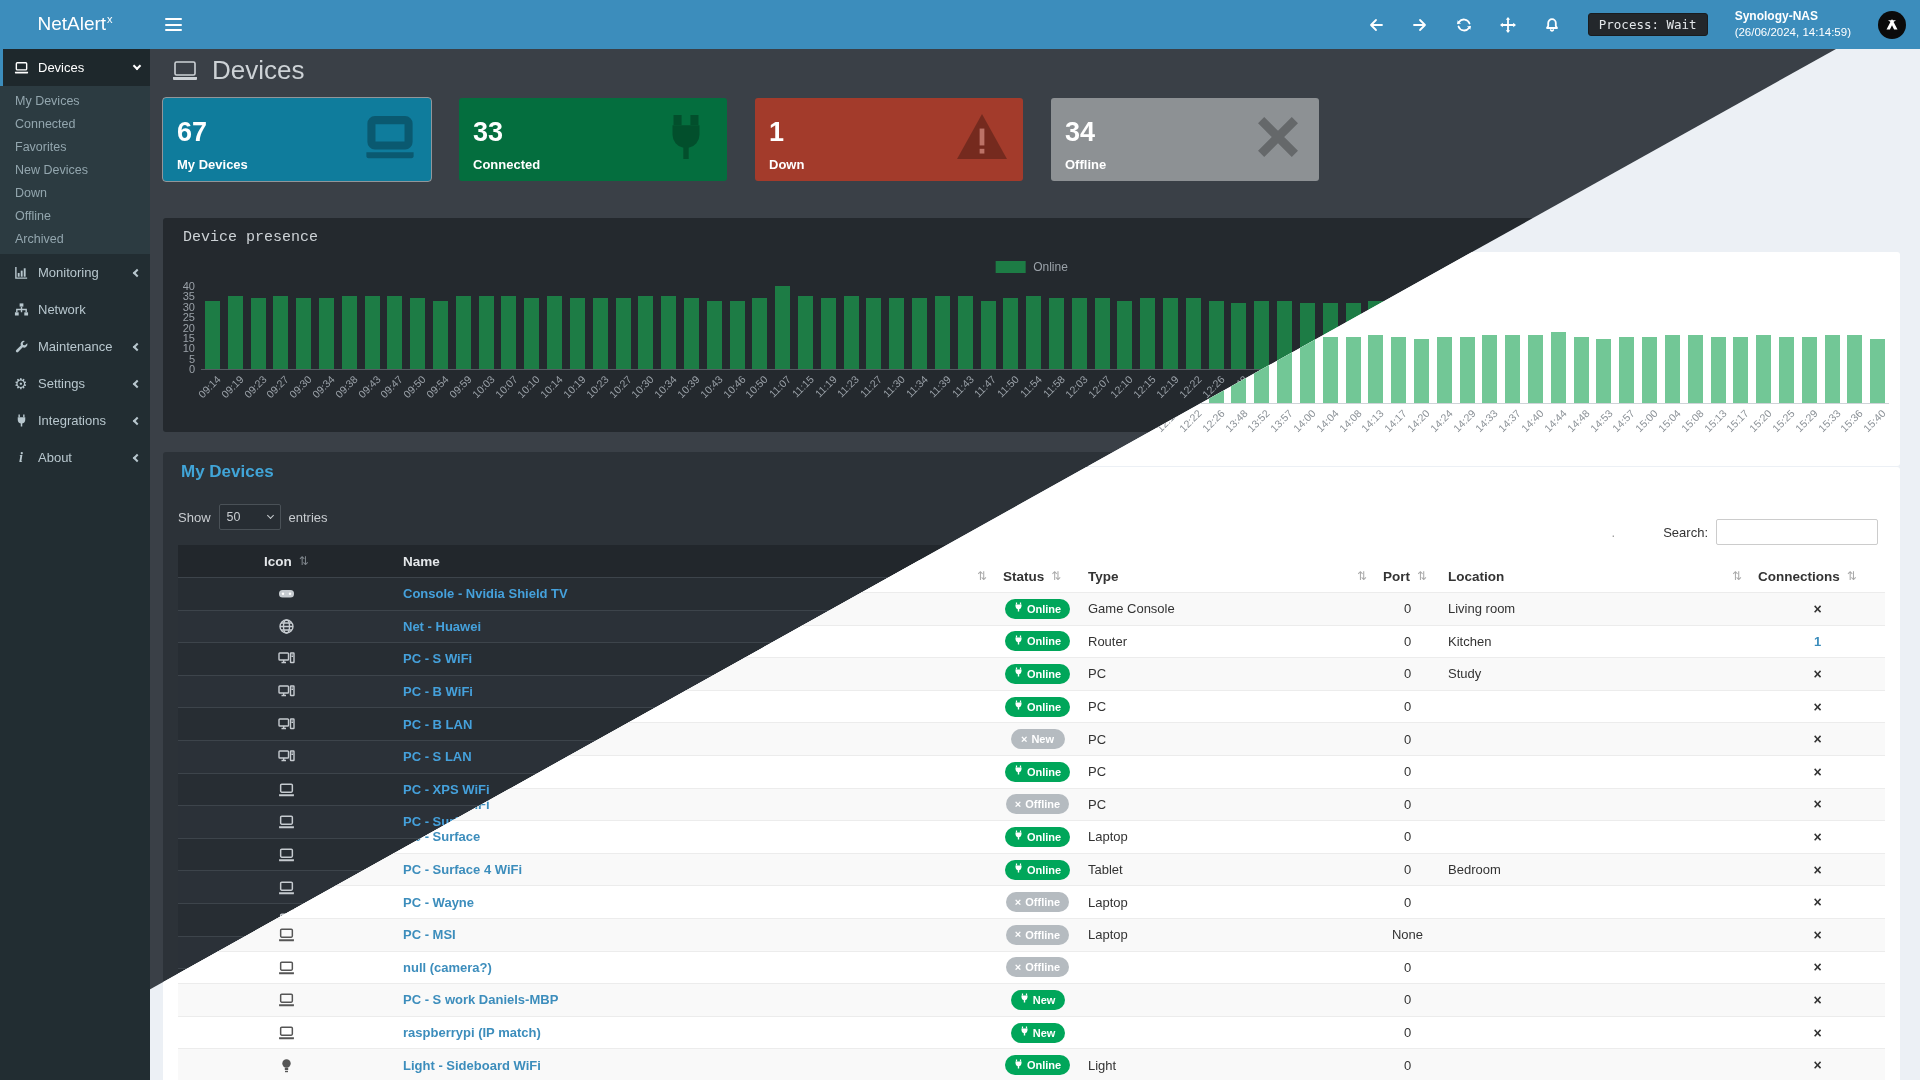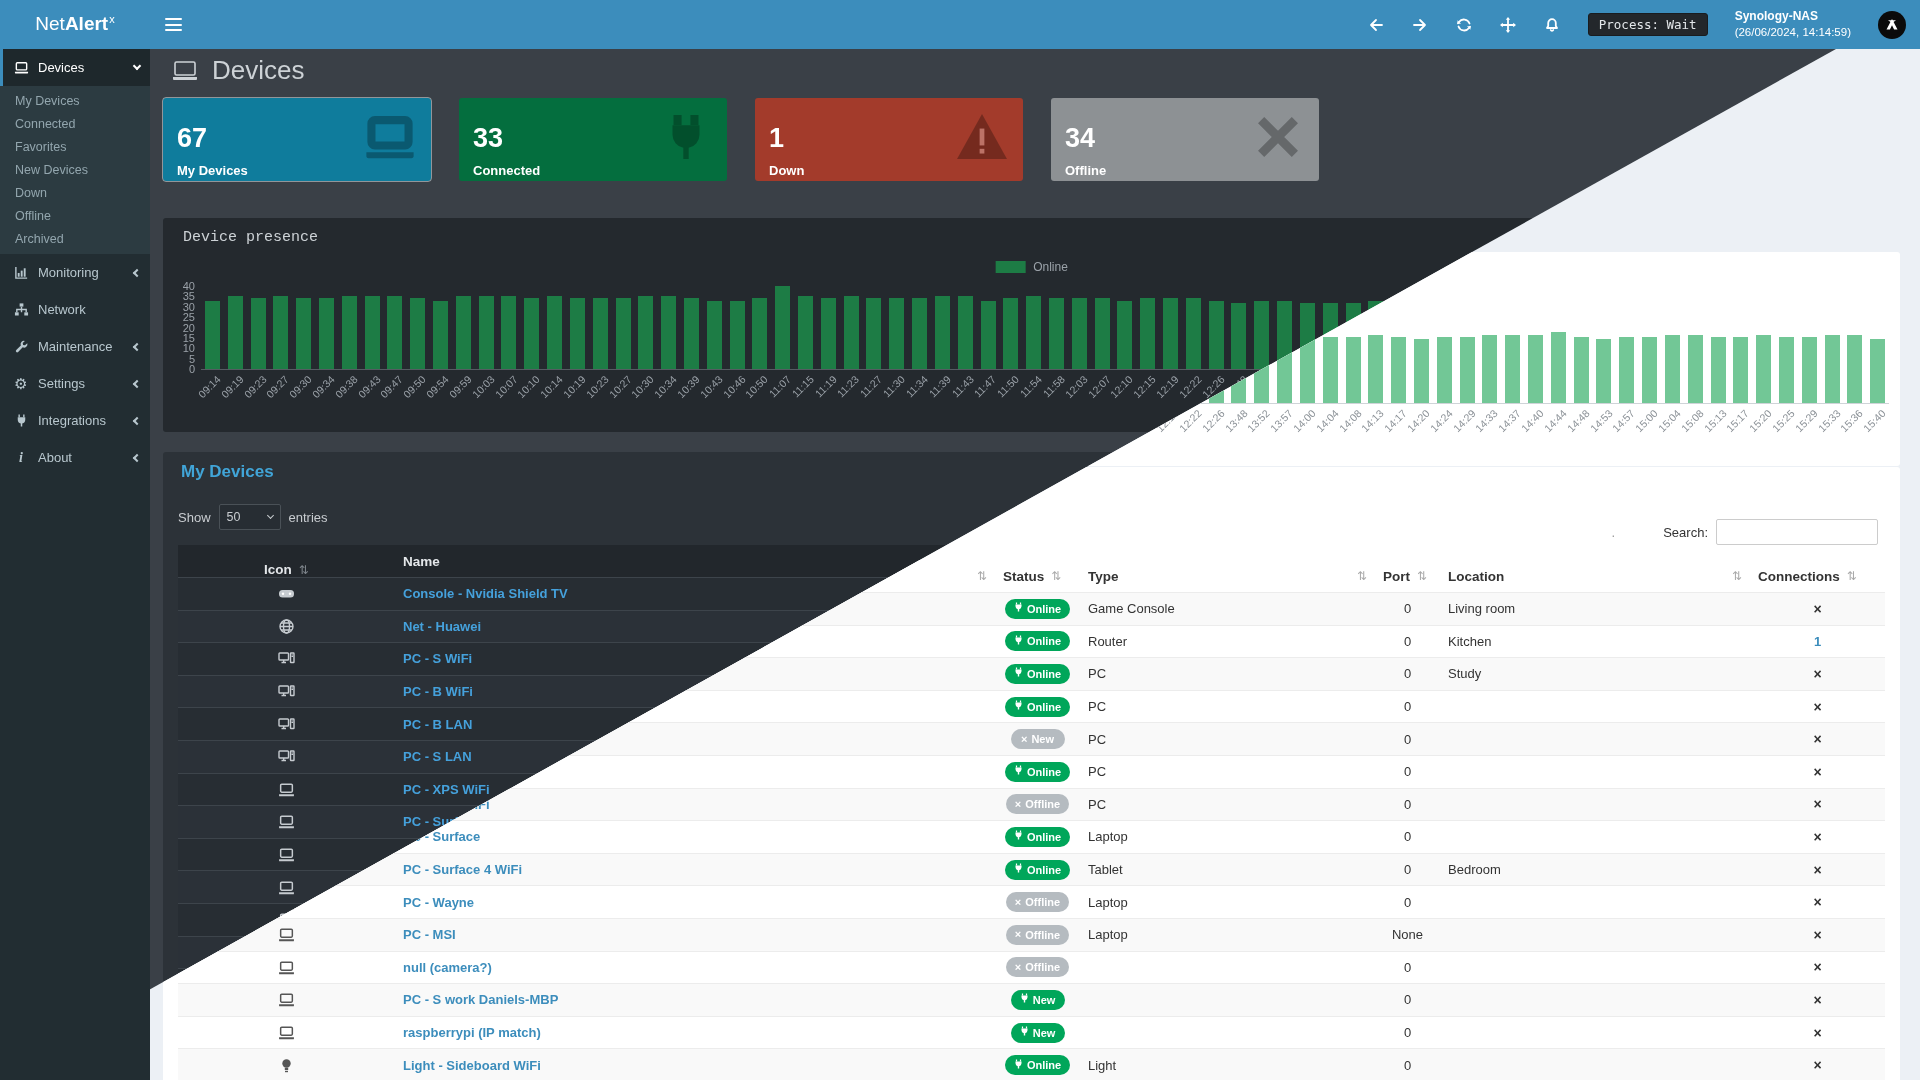--- a/index.html
+++ b/index.html
@@ -21,21 +21,21 @@
     --text:#333; --title:#444; --muted:#999; --axis:#8a9096; --axisline:#cfd4d8;
     --row-odd:#f9f9f9; --row-even:#ffffff; --border:#ececec; --border2:#cccccc;
     --thead:#ffffff; --thead-text:#333; --icon:#555; --conn:#333;
     --bar:var(--bar-light); --link:var(--link-light); --accent:var(--accent-light);
     --input-bg:#ffffff;
   }
 
   
   .navbar { position:absolute; top:0; left:0; right:0; height:49px; background:var(--navbar-bg,#3c8dbc); display:flex; align-items:center; z-index:5; }
   .logo { width:150px; height:49px; display:flex; align-items:center; justify-content:center; color:#fff; font-size:19px; }
-  .logo b { font-weight:bold; }
+  .logo b { font-weight:normal; }
   .logo sup { font-size:11px; margin-left:1px; }
   .hamburger { margin-left:15px; width:17px; height:13px; display:flex; flex-direction:column; justify-content:space-between; cursor:pointer; }
   .hamburger i { display:block; height:2px; background:#fff; border-radius:1px; }
   .nav-right { margin-left:auto; display:flex; align-items:center; gap:27px; padding-right:14px; color:#fff; }
   .nav-ic { width:17px; height:17px; display:flex; align-items:center; justify-content:center; cursor:pointer; }
   .nav-ic svg { width:16px; height:16px; stroke:#fff; fill:none; stroke-width:1.8; stroke-linecap:round; stroke-linejoin:round; }
   .nav-ic svg .f { fill:#fff; stroke:none; }
   .process-badge { font-family:"DejaVu Sans Mono","Liberation Mono",monospace; font-size:12.5px; color:#e3e7ea; background:#23272b; border:1px solid #191c1f; border-radius:3px; padding:3px 10px; }
   .host-block { text-align:left; color:#fff; line-height:1.3; font-size:11.5px; }
   .host-block .h1 { font-weight:bold; font-size:12px; }
@@ -58,21 +58,21 @@
   .side-sub { background:#2c3b41; padding:3px 0 4px; }
   .side-subitem { height:23px; display:flex; align-items:center; padding-left:15px; font-size:12.5px; color:#93a6ae; cursor:pointer; }
 
   
   .content-bg { position:absolute; top:49px; left:150px; right:0; bottom:0; background:var(--content-bg); }
   .page-title { position:absolute; left:170px; top:55px; display:flex; align-items:center; gap:12px; color:var(--title); font-size:26px; }
   .page-title svg { width:30px; height:30px; stroke:var(--title); fill:none; stroke-width:1.6; }
   .page-title svg .f { fill:var(--title); stroke:none; }
 
   .cards { position:absolute; left:163px; top:98px; display:flex; gap:28px; }
-  .card { width:268px; height:83px; border-radius:3px; padding:26px 14px; color:#fff; position:relative; cursor:pointer; }
+  .card { width:268px; height:83px; border-radius:3px; padding:20px 14px; color:#fff; position:relative; cursor:pointer; }
   .card.active { outline:1px solid rgba(255,255,255,.45); }
   .card .value { font-size:27px; font-weight:bold; line-height:1.1; }
   .card .label { font-size:13px; font-weight:bold; margin-top:9px; }
   .card .bigicon { position:absolute; right:14px; top:12px; width:54px; height:54px; opacity:.28; }
   .card .bigicon svg { width:54px; height:54px; stroke:#000; fill:none; stroke-width:2.4; }
   .card .bigicon svg .f { fill:#000; stroke:none; }
 
   
   .chart-card { position:absolute; left:163px; top:218px; width:1737px; height:214px; background:var(--panel2); border-radius:3px; }
   .light .chart-card { top:252px; }
@@ -94,21 +94,21 @@
   .ctl-left { display:flex; align-items:center; gap:8px; }
   .select50 { width:62px; height:26px; background:var(--input-bg); border:1px solid var(--border2); border-radius:2px; display:inline-flex; align-items:center; justify-content:space-between; padding:0 7px; font-size:12.5px; color:var(--text); cursor:pointer; }
   .select50 .chev { margin-left:0; width:5px; height:5px; border-width:1.5px; }
   .ctl-right { display:flex; align-items:center; gap:8px; }
   .ctl-dot { margin-right:40px; color:var(--muted); }
   .search-input { width:162px; height:26px; background:var(--input-bg); border:1px solid var(--border2); border-radius:2px; outline:none; color:var(--text); padding:0 6px; font-size:13px; }
 
   .tbl { position:absolute; top:93px; left:15px; width:1707px; }
   .thead { display:flex; height:33px; align-items:center; background:var(--thead); color:var(--thead-text); font-size:13.5px; font-weight:bold; border-bottom:1px solid var(--border); }
   .hcell { position:relative; display:flex; align-items:center; height:100%; padding:0 8px; }
-  .hcell.center { justify-content:center;align-items:flex-end; }
+  .hcell.center { justify-content:center; }
   .sort { font-size:12px; color:var(--muted); opacity:.85; margin-left:7px; font-weight:normal; }
   .sort.abs { position:absolute; right:8px; margin-left:0; }
   .trow { display:flex; height:32.6px; align-items:center; font-size:13px; color:var(--text); border-bottom:1px solid var(--border); }
   .trow:nth-child(odd) { background:var(--row-odd); }
   .trow:nth-child(even) { background:var(--row-even); }
   .tcell { display:flex; align-items:center; height:100%; padding:0 8px; overflow:hidden; }
   .tcell.center { justify-content:center; }
   .dev-icon svg { width:17px; height:17px; stroke:var(--icon); fill:none; stroke-width:1.4; }
   .dev-icon svg .f { fill:var(--icon); stroke:none; }
   .name-link { color:var(--link); font-weight:bold; text-decoration:none; cursor:pointer; white-space:nowrap; }

